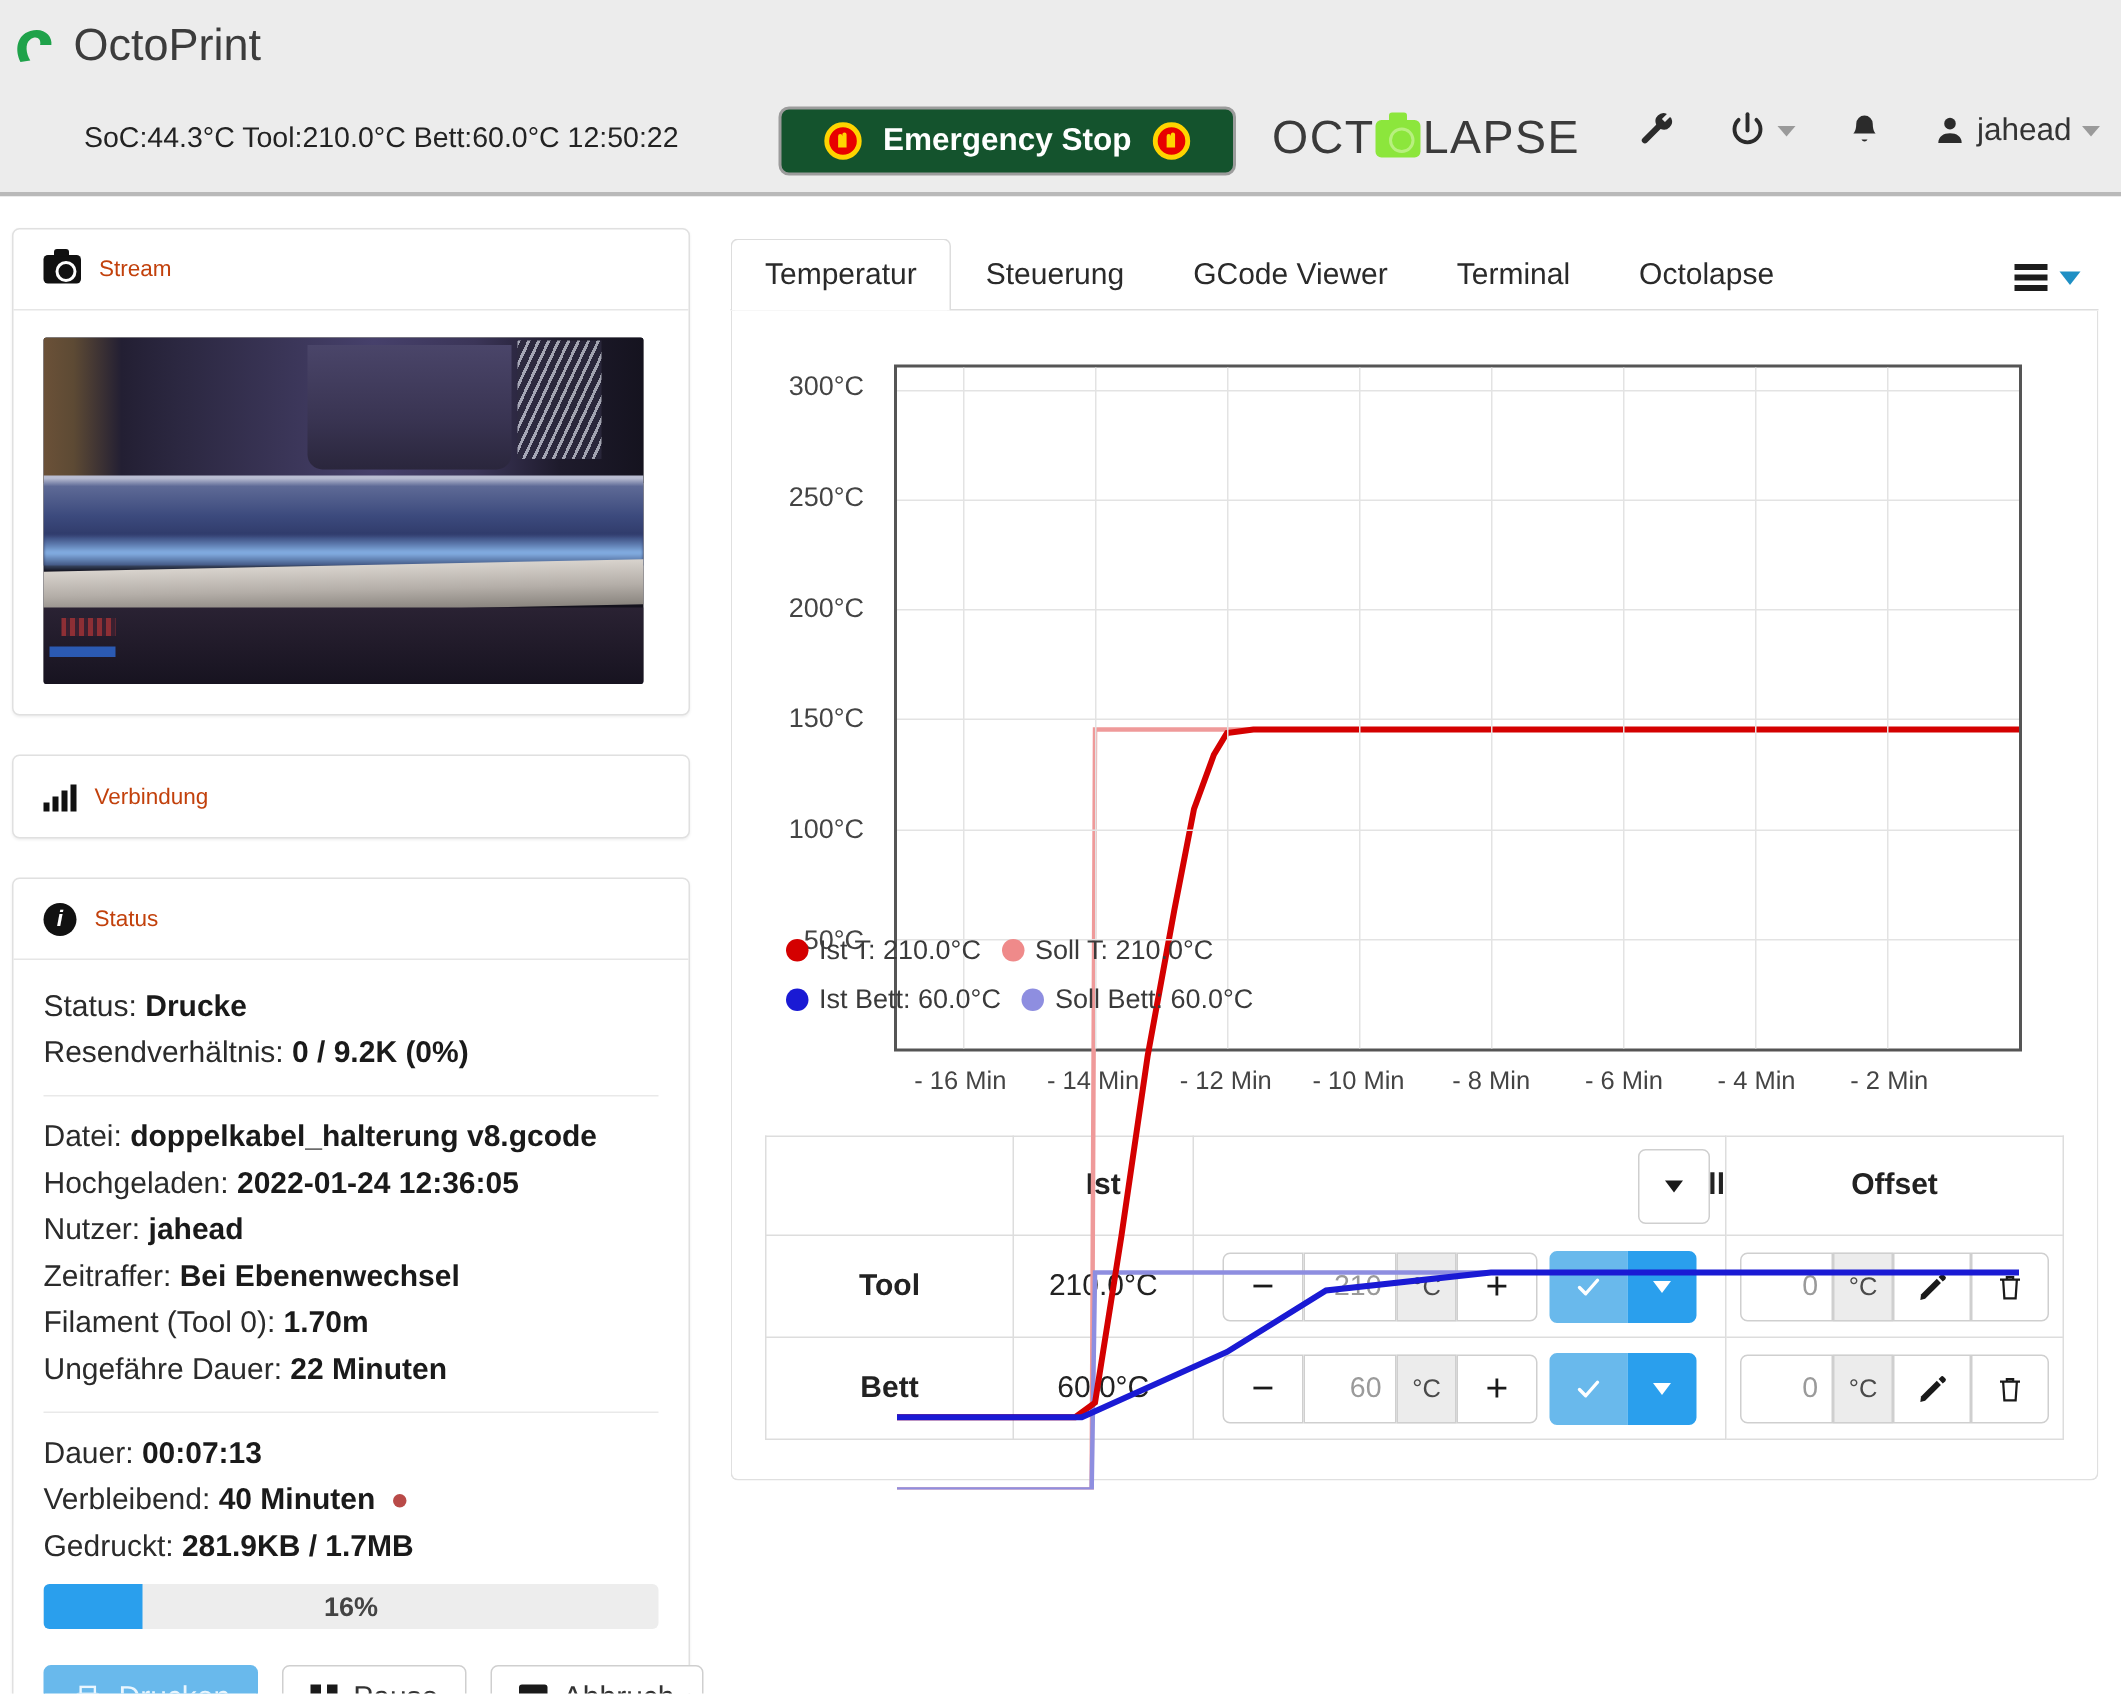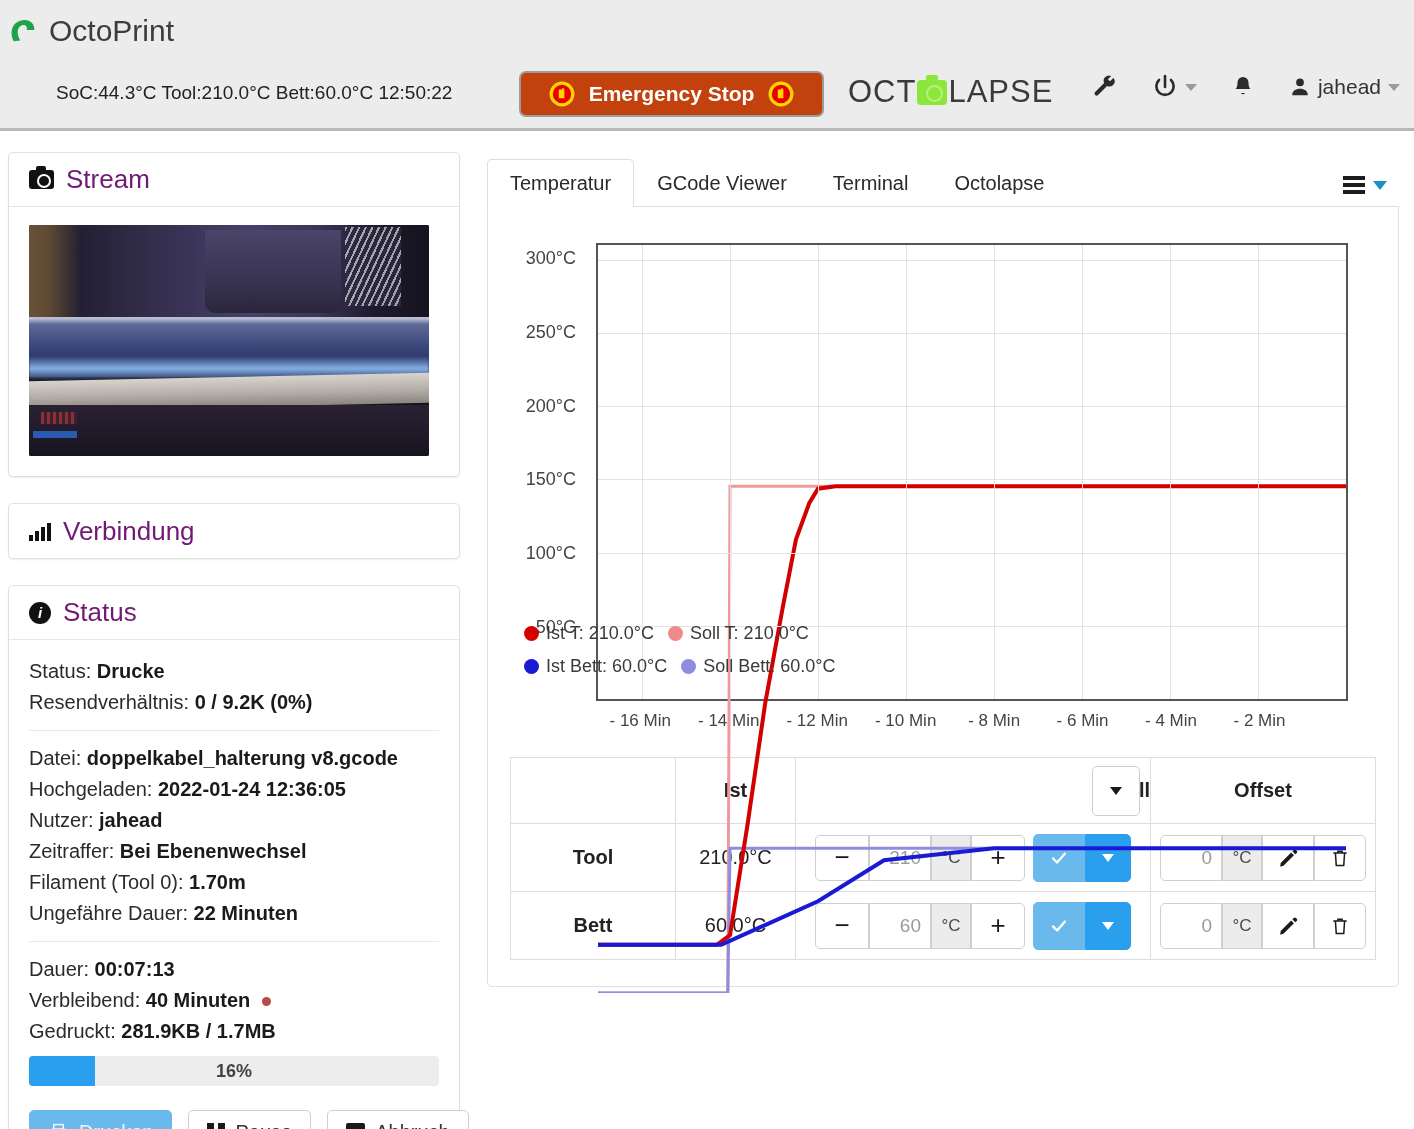--- a/index.html
+++ b/index.html
@@ -25,21 +25,21 @@
     font-size:30px; color:#3c3c3c;
   }
   .octo-logo { width:30px; height:30px; display:block; }
   .status-line {
     position:absolute; left:56px; top:82px;
     font-size:19px; color:#222; white-space:nowrap;
   }
   .estop {
     position:absolute; left:519px; top:71px;
     width:305px; height:46px;
-    background:#c2410c;
+    background:#14532d;
     border:2px solid #9c9c9c;
     border-radius:7px;
     display:flex; align-items:center; justify-content:center; gap:14px;
     color:#fff; font-size:21px; font-weight:bold;
     cursor:pointer;
   }
   .estop-ico { width:26px; height:26px; }
   .octolapse {
     position:absolute; left:848px; top:74px;
     font-size:31px; letter-spacing:1px; color:#3a3a3a;
@@ -73,21 +73,21 @@
 
   .card {
     background:#fff; border:1px solid #e0e0e0; border-radius:5px;
     box-shadow:0 1px 2px rgba(0,0,0,.07);
     margin-bottom:26px;
   }
   .card-head {
     height:54px; display:flex; align-items:center; gap:12px;
     padding:0 20px; border-bottom:1px solid #e6e6e6;
   }
-  .card-title { color:#701a75; font-size:26px; }
+  .card-title { color:#c2410c; font-size:15px; }
   .card-body { padding:16px 20px 20px 20px; }
 
   .cam-icon { width:25px; height:19px; background:#111; border-radius:3px; position:relative; }
   .cam-icon:before{content:"";position:absolute;left:7px;top:-4px;width:10px;height:5px;background:#111;border-radius:2px 2px 0 0;}
   .cam-icon:after{content:"";position:absolute;left:7.5px;top:4px;width:10px;height:10px;border:2px solid #fff;border-radius:50%;}
 
   .bars-icon { display:flex; align-items:flex-end; gap:2px; height:20px; }
   .bars-icon i { width:4px; background:#111; display:block; }
 
   .info-icon{width:22px;height:22px;border-radius:50%;background:#111;color:#fff;font-size:15px;font-weight:bold;display:flex;align-items:center;justify-content:center;font-style:italic;}
@@ -382,20 +382,21 @@
           </div>
         </div>
 
       </div>
     </div>
   </div>
 
   <div class="mainpanel">
     <div class="tabs">
       <div class="tab active">Temperatur</div>
+      <div class="tab">Steuerung</div>
       <div class="tab">GCode Viewer</div>
       <div class="tab">Terminal</div>
       <div class="tab">Octolapse</div>
       <div class="tab-menu">
         <span class="menu-lines">
             <i></i>
             <i></i>
             <i></i>
           </span>
         <span class="caret-blue"></span>

